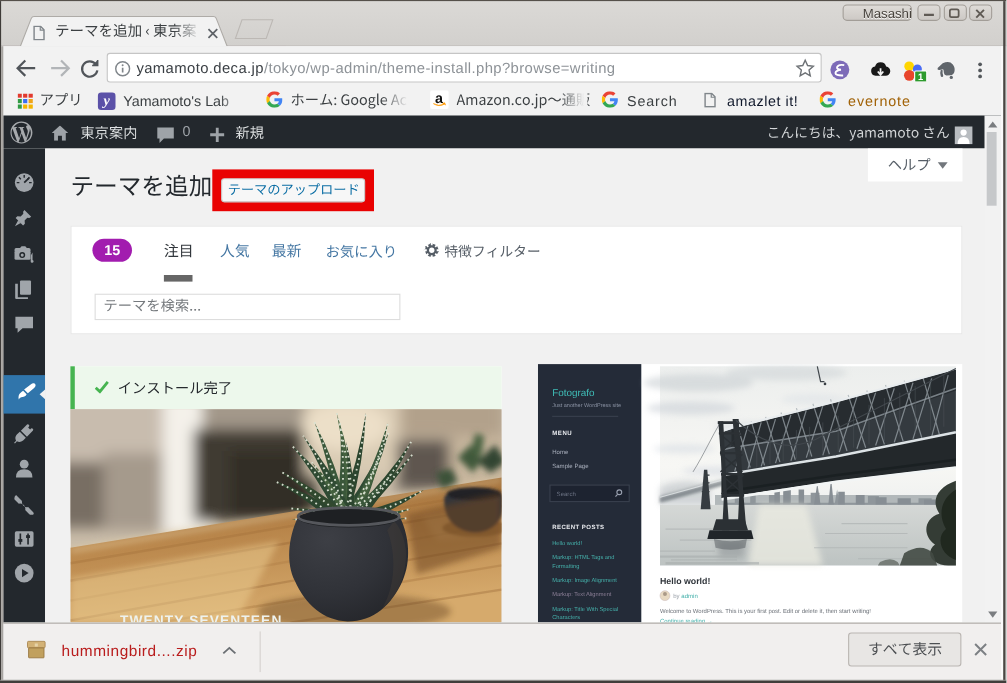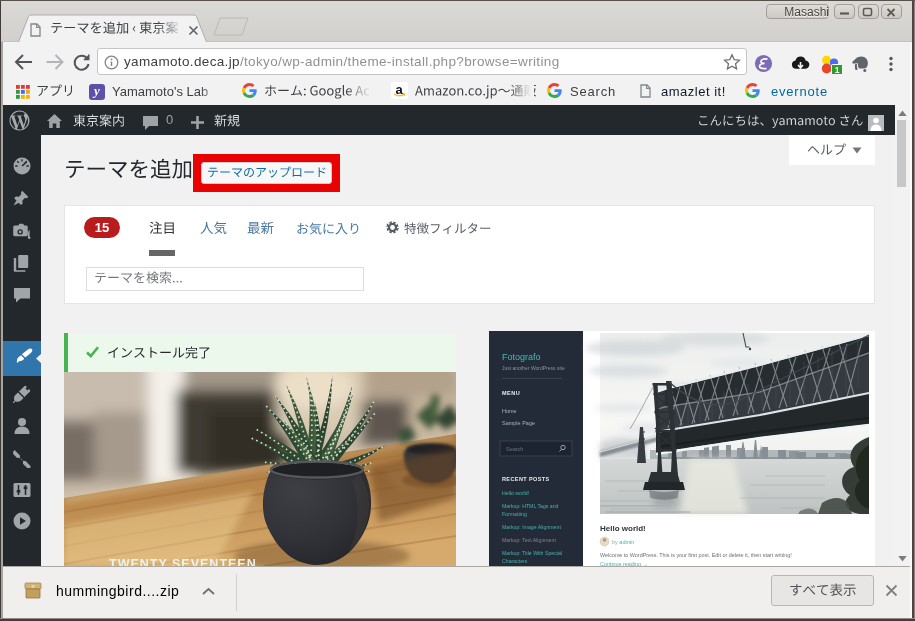--- a/index.html
+++ b/index.html
@@ -133,21 +133,21 @@
 <path d="M1 1 L7 1 L10 4 L10 13 L1 13 Z" fill="none" stroke="#80868b" stroke-width="1.3"></path>
 <path d="M6.6 1 L6.6 4.4 L10 4.4" fill="none" stroke="#80868b" stroke-width="1.1"></path>
 </svg>
 <div class="abs" style="left:661px;top:84px;font-size:13px;letter-spacing:.5px;color:#0f172a">amazlet it!</div>
 <svg class="abs" style="left:745px;top:83px" width="15" height="15" viewBox="0 0 48 48">
 <path fill="#EA4335" d="M24 9.5c3.54 0 6.71 1.22 9.21 3.6l6.85-6.85C35.9 2.38 30.47 0 24 0 14.62 0 6.51 5.38 2.56 13.22l7.98 6.19C12.43 13.72 17.74 9.5 24 9.5z"></path>
 <path fill="#4285F4" d="M46.98 24.55c0-1.57-.15-3.09-.38-4.55H24v9.02h12.94c-.58 2.96-2.26 5.48-4.78 7.18l7.73 6c4.51-4.18 7.09-10.36 7.09-17.65z"></path>
 <path fill="#FBBC05" d="M10.53 28.59c-.48-1.45-.76-2.99-.76-4.59s.27-3.14.76-4.59l-7.98-6.19C.92 16.46 0 20.12 0 24c0 3.88.92 7.54 2.56 10.78l7.97-6.19z"></path>
 <path fill="#34A853" d="M24 48c6.48 0 11.93-2.13 15.89-5.81l-7.73-6c-2.15 1.45-4.92 2.3-8.16 2.3-6.26 0-11.57-4.22-13.47-9.91l-7.98 6.19C6.51 42.62 14.62 48 24 48z"></path>
 </svg>
-<div class="abs" style="left:771px;top:84px;font-size:13px;letter-spacing:.8px;color:#0369a1">evernote</div>
+<div class="abs" style="left:771px;top:84px;font-size:13px;letter-spacing:.8px;color:#a16207">evernote</div>
 <div class="abs" style="left:3px;top:105px;width:907px;height:30px;background:#23282d"></div>
 <svg class="abs" style="left:9px;top:110px" width="21" height="21" viewBox="0 0 20 20">
 <path fill="#a7aaad" d="M10 0.5C4.75 0.5 0.5 4.75 0.5 10s4.25 9.5 9.5 9.5 9.5-4.25 9.5-9.5S15.25 0.5 10 0.5zM1.46 10c0-1.24.26-2.41.74-3.47l4.08 11.18C3.41 16.32 1.46 13.39 1.46 10zm8.54 8.54c-.84 0-1.65-.12-2.42-.35l2.57-7.47 2.63 7.21c.02.04.04.08.06.12-.89.32-1.84.49-2.84.49zm1.18-12.54c.49-.03.94-.08.94-.08.44-.05.39-.7-.05-.68 0 0-1.33.1-2.19.1-.81 0-2.16-.1-2.16-.1-.44-.03-.49.65-.05.68 0 0 .42.05.86.08l1.28 3.5-1.8 5.38L5.02 6c.5-.03.94-.08.94-.08.44-.05.39-.7-.05-.68 0 0-1.33.1-2.19.1-.15 0-.33 0-.52-.01C4.67 3.09 7.16 1.46 10 1.46c2.12 0 4.05.81 5.5 2.14-.04 0-.07-.01-.11-.01-.8 0-1.37.7-1.37 1.45 0 .67.39 1.24.8 1.91.31.54.67 1.24.67 2.24 0 .7-.27 1.51-.62 2.64l-.81 2.71-2.94-8.54zm2.97 11.39l2.46-7.11c.46-1.15.61-2.07.61-2.89 0-.3-.02-.57-.05-.83.63 1.15.99 2.46.99 3.86 0 2.97-1.61 5.56-4.01 6.97z"></path>
 </svg>
 <svg class="abs" style="left:47px;top:114px" width="15" height="14" viewBox="0 0 15 14">
 <path d="M7.5 0 L15 7 L12.8 7 L12.8 14 L9.3 14 L9.3 9.5 L5.7 9.5 L5.7 14 L2.2 14 L2.2 7 L0 7 Z" fill="#9ea3a8"></path>
 </svg>
 <svg style="position:absolute;left:73px;top:114px" width="54" height="16" viewBox="0 0 54 16">
     <path transform="translate(0,11.4)" d="M0.9 -9.7H12.2V-8.8H0.9ZM6 -10.9H7V1H6ZM5.7 -3.5 6.5 -3.1Q6 -2.5 5.4 -1.9Q4.8 -1.3 4.1 -0.8Q3.4 -0.3 2.7 0.1Q1.9 0.5 1.2 0.8Q1.1 0.7 1 0.6Q0.9 0.4 0.8 0.3Q0.6 0.1 0.5 0Q1.2 -0.2 2 -0.6Q2.7 -1 3.4 -1.4Q4.1 -1.9 4.7 -2.4Q5.2 -2.9 5.7 -3.5ZM7.3 -3.5Q7.7 -2.9 8.3 -2.4Q8.9 -1.9 9.6 -1.4Q10.3 -1 11 -0.6Q11.8 -0.2 12.5 0Q12.4 0.1 12.3 0.3Q12.1 0.4 12 0.6Q11.9 0.7 11.8 0.9Q11.1 0.6 10.4 0.1Q9.6 -0.3 8.9 -0.8Q8.2 -1.3 7.6 -1.9Q7 -2.5 6.5 -3.1ZM2.9 -4.9V-3.7H10.2V-4.9ZM2.9 -6.9V-5.7H10.2V-6.9ZM2 -7.7H11.2V-2.9H2Z M13.8 -9.4H25.2V-8.5H13.8ZM19 -10.9H20V-8.9H19ZM16.4 -6.4V-4.3H22.7V-6.4ZM15.4 -7.3H23.7V-3.4H15.4ZM21.9 -2.2 22.8 -2.7Q23.2 -2.2 23.7 -1.7Q24.2 -1.2 24.6 -0.7Q25 -0.2 25.3 0.1L24.3 0.6Q24.1 0.3 23.7 -0.2Q23.3 -0.7 22.8 -1.3Q22.4 -1.8 21.9 -2.2ZM19 -3.8H20V-0.1Q20 0.3 19.9 0.6Q19.7 0.8 19.4 0.9Q19.1 1 18.5 1Q17.9 1 17.1 1Q17 0.8 16.9 0.6Q16.8 0.3 16.7 0.1Q17.2 0.1 17.6 0.1Q18 0.1 18.3 0.1Q18.6 0.1 18.7 0.1Q18.9 0.1 18.9 0.1Q19 0 19 -0.1ZM16 -2.7 17 -2.4Q16.7 -1.8 16.2 -1.3Q15.8 -0.8 15.3 -0.3Q14.9 0.2 14.4 0.6Q14.2 0.4 14 0.2Q13.8 0.1 13.6 -0Q14.1 -0.4 14.5 -0.8Q15 -1.3 15.4 -1.7Q15.7 -2.2 16 -2.7Z M32 -10.9H33V-9.4H32ZM32 -4.1H33V1H32ZM27 -9.9H38V-8.1H37.1V-9.1H28V-8.1H27ZM26.9 -7.8H38.2V-7H26.9ZM26.7 -3H38.3V-2.2H26.7ZM31.3 -9 32.2 -8.7Q31.8 -8.1 31.3 -7.5Q30.9 -6.8 30.4 -6.3Q29.9 -5.7 29.5 -5.2L28.6 -5.5Q29 -5.9 29.5 -6.5Q30 -7.1 30.5 -7.8Q30.9 -8.4 31.3 -9ZM29.3 -5.6 29.9 -6.2Q30.8 -6 31.9 -5.8Q32.9 -5.6 34 -5.3Q35 -5 35.9 -4.7Q36.8 -4.5 37.5 -4.2L36.9 -3.5Q36.3 -3.7 35.4 -4Q34.5 -4.3 33.5 -4.6Q32.4 -4.9 31.4 -5.1Q30.3 -5.4 29.3 -5.6ZM31.6 -2.6 32.3 -2.2Q31.8 -1.5 30.9 -0.9Q30 -0.3 29 0.1Q28 0.6 27.1 0.9Q27 0.7 26.9 0.6Q26.8 0.4 26.7 0.3Q26.5 0.2 26.4 0.1Q27.4 -0.1 28.4 -0.5Q29.4 -0.9 30.3 -1.5Q31.1 -2 31.6 -2.6ZM33.4 -2.6Q33.9 -2 34.8 -1.5Q35.6 -0.9 36.6 -0.5Q37.6 -0.2 38.6 0.1Q38.5 0.2 38.4 0.3Q38.3 0.5 38.2 0.6Q38.1 0.8 38 0.9Q37 0.6 36 0.1Q35 -0.3 34.1 -0.9Q33.2 -1.5 32.6 -2.2ZM34.8 -7.3H35.8Q35.5 -6.6 35.1 -6.1Q34.7 -5.5 34 -5.1Q33.4 -4.7 32.5 -4.4Q31.6 -4.1 30.4 -3.9Q29.2 -3.7 27.6 -3.6Q27.5 -3.7 27.4 -4Q27.3 -4.2 27.2 -4.4Q28.8 -4.4 29.9 -4.6Q31.1 -4.8 31.9 -5Q32.7 -5.3 33.3 -5.6Q33.8 -5.9 34.2 -6.4Q34.5 -6.8 34.8 -7.3Z M44.9 -5.6 45.6 -6.2Q46.1 -5.7 46.6 -5.2Q47.2 -4.7 47.7 -4.2Q48.2 -3.7 48.7 -3.2Q49.1 -2.8 49.4 -2.4L48.6 -1.8Q48.4 -2.1 47.9 -2.6Q47.5 -3.1 47 -3.6Q46.4 -4.2 45.9 -4.7Q45.4 -5.2 44.9 -5.6ZM45 -10.9H46V-8.4Q46 -7.8 45.9 -7.1Q45.9 -6.4 45.7 -5.7Q45.5 -4.9 45 -4.2Q44.6 -3.5 44 -2.8Q43.3 -2.2 42.3 -1.6Q42.2 -1.7 42.1 -1.8Q42 -2 41.8 -2.1Q41.7 -2.2 41.6 -2.3Q42.6 -2.9 43.2 -3.5Q43.8 -4.1 44.2 -4.7Q44.6 -5.3 44.7 -6Q44.9 -6.6 45 -7.2Q45 -7.8 45 -8.4ZM40.3 -8.7H50.2V-7.7H41.3V1.1H40.3ZM49.8 -8.7H50.7V-0.2Q50.7 0.2 50.6 0.5Q50.5 0.7 50.1 0.9Q49.8 1 49.2 1Q48.6 1 47.7 1Q47.7 0.9 47.6 0.7Q47.6 0.5 47.5 0.4Q47.5 0.2 47.4 0Q47.9 0 48.3 0.1Q48.7 0.1 49 0.1Q49.3 0.1 49.5 0.1Q49.6 0 49.7 -0Q49.8 -0.1 49.8 -0.3Z" fill="#dde0e1"></path>
   </svg>
@@ -247,21 +247,21 @@
   </svg>
 <svg style="position:absolute;left:64px;top:158px" width="131" height="27" viewBox="0 0 131 27">
     <path transform="translate(0,18.9)" d="M4.6 -15.9Q5.1 -15.9 5.6 -15.8Q6 -15.8 6.6 -15.8Q6.9 -15.8 7.8 -15.8Q8.7 -15.8 9.8 -15.8Q10.9 -15.8 12 -15.8Q13.2 -15.8 14 -15.8Q14.9 -15.8 15.3 -15.8Q15.7 -15.8 16.3 -15.8Q16.8 -15.8 17.3 -15.9V-14.1Q16.8 -14.2 16.3 -14.2Q15.7 -14.2 15.3 -14.2Q14.9 -14.2 14 -14.2Q13.2 -14.2 12.1 -14.2Q10.9 -14.2 9.8 -14.2Q8.7 -14.2 7.8 -14.2Q7 -14.2 6.6 -14.2Q6.1 -14.2 5.5 -14.2Q5 -14.2 4.6 -14.1ZM2.1 -10.5Q2.5 -10.5 3 -10.4Q3.4 -10.4 3.9 -10.4Q4.2 -10.4 5 -10.4Q5.8 -10.4 7 -10.4Q8.2 -10.4 9.6 -10.4Q11 -10.4 12.4 -10.4Q13.7 -10.4 14.9 -10.4Q16.1 -10.4 16.9 -10.4Q17.8 -10.4 18 -10.4Q18.3 -10.4 18.8 -10.4Q19.3 -10.5 19.7 -10.5V-8.7Q19.3 -8.8 18.9 -8.8Q18.4 -8.8 18 -8.8Q17.8 -8.8 16.9 -8.8Q16.1 -8.8 14.9 -8.8Q13.7 -8.8 12.4 -8.8Q11 -8.8 9.6 -8.8Q8.2 -8.8 7 -8.8Q5.8 -8.8 5 -8.8Q4.2 -8.8 3.9 -8.8Q3.4 -8.8 3 -8.8Q2.5 -8.8 2.1 -8.7ZM12.2 -9.6Q12.2 -7.6 11.9 -5.9Q11.6 -4.2 10.9 -2.9Q10.5 -2.2 9.8 -1.5Q9.2 -0.7 8.4 -0.1Q7.6 0.6 6.6 1L5.1 -0.1Q6.3 -0.7 7.4 -1.5Q8.5 -2.4 9.1 -3.4Q9.9 -4.7 10.1 -6.3Q10.4 -7.9 10.4 -9.6Z M23.7 -9.3Q24 -9.3 24.5 -9.3Q25 -9.2 25.5 -9.2Q26.1 -9.2 26.7 -9.2Q27 -9.2 27.7 -9.2Q28.5 -9.2 29.4 -9.2Q30.4 -9.2 31.5 -9.2Q32.6 -9.2 33.7 -9.2Q34.8 -9.2 35.7 -9.2Q36.7 -9.2 37.4 -9.2Q38.1 -9.2 38.5 -9.2Q39.3 -9.2 39.9 -9.2Q40.4 -9.3 40.8 -9.3V-7.2Q40.5 -7.2 39.8 -7.3Q39.2 -7.3 38.5 -7.3Q38.1 -7.3 37.4 -7.3Q36.7 -7.3 35.7 -7.3Q34.8 -7.3 33.7 -7.3Q32.6 -7.3 31.5 -7.3Q30.4 -7.3 29.4 -7.3Q28.5 -7.3 27.8 -7.3Q27 -7.3 26.7 -7.3Q25.8 -7.3 25 -7.3Q24.2 -7.3 23.7 -7.2Z M63 -13.6Q62.8 -13.5 62.7 -13.3Q62.5 -13.1 62.4 -13Q61.8 -12 61 -10.8Q60.1 -9.6 59.1 -8.4Q58 -7.2 56.7 -6Q55.5 -4.8 54 -3.8L52.7 -5Q54 -5.9 55.1 -6.9Q56.3 -8 57.2 -9.1Q58.2 -10.2 58.9 -11.2Q59.6 -12.1 60.1 -12.9Q59.6 -12.9 58.8 -12.9Q58 -12.9 56.9 -12.9Q55.9 -12.9 54.7 -12.9Q53.5 -12.9 52.3 -12.9Q51.1 -12.9 50.1 -12.9Q49.1 -12.9 48.4 -12.9Q47.7 -12.9 47.4 -12.9Q47 -12.9 46.6 -12.9Q46.1 -12.9 45.8 -12.9Q45.4 -12.8 45.2 -12.8V-14.7Q45.5 -14.7 45.9 -14.6Q46.2 -14.6 46.6 -14.6Q47 -14.6 47.4 -14.6Q47.6 -14.6 48.3 -14.6Q49 -14.6 50 -14.6Q51.1 -14.6 52.2 -14.6Q53.4 -14.6 54.6 -14.6Q55.8 -14.6 56.9 -14.6Q58 -14.6 58.9 -14.6Q59.8 -14.6 60.2 -14.6Q61.1 -14.6 61.6 -14.7ZM52.8 -3.4Q52.4 -3.9 51.7 -4.5Q51 -5.1 50.3 -5.7Q49.6 -6.3 49 -6.8Q48.4 -7.4 47.9 -7.7L49.3 -8.8Q49.7 -8.5 50.3 -8Q50.9 -7.5 51.6 -6.9Q52.3 -6.4 53 -5.7Q53.8 -5.1 54.3 -4.5Q55 -3.9 55.8 -3.1Q56.5 -2.3 57.2 -1.6Q57.8 -0.9 58.3 -0.3L56.7 1Q56.3 0.4 55.7 -0.4Q55 -1.1 54.3 -1.9Q53.5 -2.7 52.8 -3.4Z M74.4 -17Q74.3 -16.4 74.1 -15.5Q73.8 -14.6 73.4 -13.5Q73 -12.6 72.4 -11.5Q71.9 -10.5 71.2 -9.7Q71.6 -9.9 72.2 -10.1Q72.7 -10.3 73.2 -10.4Q73.8 -10.5 74.2 -10.5Q75.5 -10.5 76.3 -9.8Q77.2 -9 77.2 -7.7Q77.2 -7.3 77.2 -6.7Q77.2 -6 77.2 -5.3Q77.2 -4.6 77.2 -4Q77.2 -3.3 77.2 -2.8H75.6Q75.6 -3.2 75.6 -3.8Q75.7 -4.4 75.7 -5.1Q75.7 -5.7 75.7 -6.3Q75.7 -6.9 75.7 -7.3Q75.7 -8.2 75.1 -8.7Q74.5 -9.1 73.7 -9.1Q72.6 -9.1 71.7 -8.6Q70.7 -8.2 70 -7.5Q69.5 -7.1 69 -6.5Q68.6 -5.9 68 -5.3L66.5 -6.4Q68.1 -7.9 69.1 -9.2Q70.2 -10.5 70.8 -11.6Q71.4 -12.7 71.8 -13.7Q72.2 -14.5 72.4 -15.5Q72.6 -16.4 72.6 -17.1ZM67 -14.7Q67.9 -14.6 68.9 -14.5Q69.9 -14.5 70.7 -14.5Q72.1 -14.5 73.8 -14.5Q75.4 -14.6 77.1 -14.7Q78.8 -14.9 80.3 -15.2L80.3 -13.6Q79.2 -13.4 77.9 -13.3Q76.6 -13.2 75.3 -13.1Q74 -13 72.8 -13Q71.6 -12.9 70.6 -12.9Q70.1 -12.9 69.5 -12.9Q68.9 -13 68.3 -13Q67.6 -13 67 -13.1ZM83.5 -9.5Q83.2 -9.4 82.9 -9.3Q82.5 -9.2 82.2 -9Q81.9 -8.9 81.6 -8.8Q80.4 -8.4 78.9 -7.7Q77.5 -7.1 75.9 -6.3Q74.8 -5.8 74 -5.2Q73.2 -4.6 72.7 -3.9Q72.3 -3.3 72.3 -2.6Q72.3 -1.9 72.6 -1.5Q72.9 -1.2 73.4 -1Q73.9 -0.8 74.6 -0.7Q75.3 -0.6 76.2 -0.6Q77.4 -0.6 79 -0.8Q80.6 -0.9 82 -1.1L82 0.6Q81.2 0.7 80.1 0.8Q79.1 0.9 78.1 0.9Q77 1 76.1 1Q74.6 1 73.3 0.7Q72 0.4 71.3 -0.3Q70.5 -1 70.5 -2.3Q70.5 -3.3 71 -4.1Q71.4 -4.9 72.2 -5.6Q73 -6.2 73.9 -6.8Q74.8 -7.4 75.8 -7.9Q76.8 -8.4 77.7 -8.8Q78.6 -9.2 79.5 -9.6Q80.3 -9.9 81 -10.2Q81.5 -10.5 81.9 -10.7Q82.3 -10.9 82.8 -11.1Z M91.6 -9.6V-2H90.1V-8.1H87.1V-9.6ZM91.6 -2.7Q92.4 -1.5 93.8 -0.9Q95.2 -0.3 97 -0.3Q97.9 -0.2 99.2 -0.2Q100.4 -0.2 101.8 -0.2Q103.2 -0.2 104.5 -0.3Q105.8 -0.3 106.7 -0.4Q106.6 -0.2 106.5 0.1Q106.4 0.4 106.3 0.7Q106.3 1 106.2 1.3Q105.3 1.3 104.1 1.3Q102.9 1.3 101.6 1.4Q100.3 1.4 99.1 1.3Q97.9 1.3 97 1.3Q94.9 1.2 93.4 0.6Q91.9 0 90.9 -1.3Q90.1 -0.6 89.3 0.1Q88.5 0.8 87.6 1.5L86.8 -0.1Q87.5 -0.6 88.4 -1.3Q89.3 -2 90.2 -2.7ZM87.3 -16.6 88.5 -17.5Q89.2 -17.1 89.9 -16.5Q90.6 -15.9 91.3 -15.3Q91.9 -14.7 92.3 -14.2L91 -13.1Q90.6 -13.6 90 -14.3Q89.4 -14.9 88.7 -15.5Q88 -16.1 87.3 -16.6ZM94.8 -15.8H104.3V-10.2H94.8V-11.6H102.8V-14.5H94.8ZM98.3 -18.1 100.2 -17.8Q99.9 -17 99.5 -16.3Q99.2 -15.5 98.9 -15L97.4 -15.3Q97.7 -15.9 97.9 -16.7Q98.2 -17.5 98.3 -18.1ZM94 -15.8H95.6V-2H94ZM94.9 -8.1H105.2V-2H94.9V-3.4H103.6V-6.8H94.9Z M120.5 -1.7H126.4V-0.2H120.5ZM108.7 -14H116.9V-12.4H108.7ZM119.8 -15.4H127.1V1.2H125.5V-13.8H121.3V1.4H119.8ZM116.5 -14H118Q118 -14 118 -13.8Q118 -13.7 118 -13.5Q118 -13.3 118 -13.2Q118 -9.6 117.9 -7.1Q117.8 -4.7 117.7 -3.1Q117.6 -1.6 117.5 -0.7Q117.3 0.1 117 0.5Q116.8 0.9 116.4 1.1Q116.1 1.2 115.6 1.3Q115.2 1.4 114.5 1.4Q113.8 1.4 113.1 1.3Q113 1 112.9 0.5Q112.8 0 112.6 -0.3Q113.4 -0.2 114 -0.2Q114.6 -0.2 114.9 -0.2Q115.2 -0.2 115.3 -0.3Q115.5 -0.3 115.6 -0.6Q115.8 -0.8 116 -1.6Q116.1 -2.4 116.2 -3.9Q116.3 -5.4 116.4 -7.8Q116.4 -10.2 116.5 -13.6ZM111.7 -17.8H113.3Q113.3 -14.8 113.2 -12Q113.1 -9.1 112.7 -6.6Q112.4 -4 111.6 -1.9Q110.8 0.2 109.4 1.7Q109.2 1.6 109 1.3Q108.8 1.1 108.6 0.9Q108.3 0.7 108.1 0.6Q109.2 -0.5 109.9 -2Q110.5 -3.5 110.9 -5.3Q111.3 -7.1 111.5 -9.1Q111.6 -11.2 111.7 -13.3Q111.7 -15.5 111.7 -17.8Z" fill="#23282d"></path>
   </svg>
 <div class="abs" style="left:193px;top:154px;width:147px;height:38px;background:#e90202"></div>
 <div class="abs" style="left:201px;top:162px;width:131px;height:22px;background:#f7f7f7;border:1px solid #ccc;border-radius:3px"></div>
 <svg style="position:absolute;left:207px;top:166px" width="122" height="15" viewBox="0 0 122 15">
     <path transform="translate(0,10.6)" d="M2.6 -8.9Q2.8 -8.9 3.1 -8.8Q3.4 -8.8 3.7 -8.8Q3.9 -8.8 4.4 -8.8Q4.9 -8.8 5.5 -8.8Q6.1 -8.8 6.7 -8.8Q7.3 -8.8 7.8 -8.8Q8.3 -8.8 8.5 -8.8Q8.8 -8.8 9.1 -8.8Q9.4 -8.8 9.6 -8.9V-7.9Q9.4 -7.9 9.1 -7.9Q8.8 -7.9 8.5 -7.9Q8.3 -7.9 7.8 -7.9Q7.4 -7.9 6.7 -7.9Q6.1 -7.9 5.5 -7.9Q4.9 -7.9 4.4 -7.9Q3.9 -7.9 3.7 -7.9Q3.4 -7.9 3.1 -7.9Q2.8 -7.9 2.6 -7.9ZM1.1 -5.9Q1.4 -5.8 1.7 -5.8Q1.9 -5.8 2.2 -5.8Q2.3 -5.8 2.8 -5.8Q3.3 -5.8 3.9 -5.8Q4.6 -5.8 5.4 -5.8Q6.1 -5.8 6.9 -5.8Q7.7 -5.8 8.3 -5.8Q9 -5.8 9.5 -5.8Q9.9 -5.8 10 -5.8Q10.2 -5.8 10.5 -5.8Q10.8 -5.8 11 -5.9V-4.9Q10.8 -4.9 10.5 -4.9Q10.3 -4.9 10 -4.9Q9.9 -4.9 9.5 -4.9Q9 -4.9 8.3 -4.9Q7.7 -4.9 6.9 -4.9Q6.1 -4.9 5.4 -4.9Q4.6 -4.9 3.9 -4.9Q3.3 -4.9 2.8 -4.9Q2.3 -4.9 2.2 -4.9Q1.9 -4.9 1.7 -4.9Q1.4 -4.9 1.1 -4.9ZM6.8 -5.4Q6.8 -4.3 6.6 -3.3Q6.5 -2.4 6.1 -1.6Q5.9 -1.2 5.5 -0.8Q5.1 -0.4 4.7 -0.1Q4.2 0.3 3.7 0.6L2.8 -0.1Q3.5 -0.4 4.1 -0.9Q4.7 -1.4 5.1 -1.9Q5.5 -2.6 5.7 -3.5Q5.8 -4.4 5.8 -5.4Z M13.2 -5.2Q13.4 -5.2 13.7 -5.2Q13.9 -5.2 14.2 -5.1Q14.6 -5.1 14.9 -5.1Q15.1 -5.1 15.5 -5.1Q15.9 -5.1 16.4 -5.1Q17 -5.1 17.6 -5.1Q18.2 -5.1 18.8 -5.1Q19.4 -5.1 19.9 -5.1Q20.5 -5.1 20.9 -5.1Q21.3 -5.1 21.5 -5.1Q21.9 -5.1 22.2 -5.2Q22.6 -5.2 22.8 -5.2V-4Q22.6 -4 22.2 -4.1Q21.9 -4.1 21.5 -4.1Q21.3 -4.1 20.9 -4.1Q20.5 -4.1 19.9 -4.1Q19.4 -4.1 18.8 -4.1Q18.2 -4.1 17.6 -4.1Q17 -4.1 16.4 -4.1Q15.9 -4.1 15.5 -4.1Q15.1 -4.1 14.9 -4.1Q14.4 -4.1 14 -4.1Q13.5 -4 13.2 -4Z M35.1 -7.6Q35.1 -7.5 35 -7.4Q34.9 -7.3 34.8 -7.2Q34.5 -6.7 34 -6Q33.6 -5.4 33 -4.7Q32.4 -4 31.7 -3.4Q31 -2.7 30.2 -2.1L29.4 -2.8Q30.1 -3.3 30.8 -3.9Q31.4 -4.5 32 -5.1Q32.5 -5.7 32.9 -6.2Q33.3 -6.8 33.5 -7.2Q33.3 -7.2 32.8 -7.2Q32.4 -7.2 31.8 -7.2Q31.2 -7.2 30.5 -7.2Q29.8 -7.2 29.2 -7.2Q28.5 -7.2 28 -7.2Q27.4 -7.2 27 -7.2Q26.6 -7.2 26.5 -7.2Q26.2 -7.2 26 -7.2Q25.8 -7.2 25.6 -7.2Q25.4 -7.2 25.2 -7.1V-8.2Q25.4 -8.2 25.6 -8.2Q25.8 -8.2 26 -8.1Q26.3 -8.1 26.5 -8.1Q26.6 -8.1 27 -8.1Q27.4 -8.1 27.9 -8.1Q28.5 -8.1 29.2 -8.1Q29.8 -8.1 30.5 -8.1Q31.2 -8.1 31.8 -8.1Q32.4 -8.1 32.9 -8.1Q33.4 -8.1 33.6 -8.1Q34.1 -8.1 34.4 -8.2ZM29.5 -1.9Q29.2 -2.2 28.9 -2.5Q28.5 -2.9 28.1 -3.2Q27.7 -3.5 27.3 -3.8Q27 -4.1 26.8 -4.3L27.5 -4.9Q27.7 -4.8 28.1 -4.5Q28.4 -4.2 28.8 -3.9Q29.2 -3.5 29.6 -3.2Q30 -2.8 30.3 -2.5Q30.7 -2.2 31.1 -1.7Q31.5 -1.3 31.9 -0.9Q32.3 -0.5 32.5 -0.2L31.7 0.5Q31.4 0.2 31.1 -0.2Q30.7 -0.6 30.3 -1.1Q29.9 -1.5 29.5 -1.9Z M42.8 -8.2Q42.6 -7.3 42.5 -6.2Q42.3 -5.2 42 -4.3Q41.6 -3 41.2 -2.2Q40.7 -1.4 40.2 -0.9Q39.7 -0.5 39.2 -0.5Q38.7 -0.5 38.2 -0.9Q37.7 -1.3 37.4 -2Q37.1 -2.7 37.1 -3.7Q37.1 -4.7 37.5 -5.6Q37.9 -6.5 38.6 -7.1Q39.3 -7.8 40.2 -8.2Q41.2 -8.6 42.3 -8.6Q43.4 -8.6 44.2 -8.3Q45 -7.9 45.6 -7.3Q46.3 -6.7 46.6 -5.9Q46.9 -5.1 46.9 -4.2Q46.9 -2.9 46.4 -2Q45.8 -1 44.8 -0.4Q43.8 0.2 42.4 0.4L41.8 -0.5Q42.1 -0.5 42.4 -0.6Q42.7 -0.6 42.9 -0.7Q43.4 -0.8 44 -1.1Q44.5 -1.4 45 -1.8Q45.4 -2.2 45.7 -2.9Q45.9 -3.5 45.9 -4.2Q45.9 -5 45.7 -5.6Q45.4 -6.2 45 -6.7Q44.5 -7.2 43.8 -7.5Q43.2 -7.7 42.3 -7.7Q41.3 -7.7 40.5 -7.4Q39.7 -7 39.1 -6.4Q38.6 -5.9 38.3 -5.2Q38 -4.5 38 -3.8Q38 -3.1 38.2 -2.6Q38.4 -2.1 38.7 -1.9Q39 -1.6 39.2 -1.6Q39.5 -1.6 39.8 -1.9Q40.1 -2.2 40.4 -2.8Q40.7 -3.5 41 -4.5Q41.3 -5.3 41.5 -6.3Q41.7 -7.3 41.8 -8.2Z M59.2 -8.1Q59.1 -8 59 -7.9Q58.9 -7.8 58.8 -7.7Q58.6 -7.3 58.2 -6.7Q57.7 -6.1 57.1 -5.5Q56.5 -4.8 55.9 -4.4L55.1 -5Q55.5 -5.2 55.9 -5.6Q56.3 -5.9 56.6 -6.3Q57 -6.7 57.3 -7Q57.5 -7.4 57.7 -7.7Q57.5 -7.7 57.1 -7.7Q56.7 -7.7 56.1 -7.7Q55.5 -7.7 54.8 -7.7Q54.2 -7.7 53.5 -7.7Q52.9 -7.7 52.3 -7.7Q51.7 -7.7 51.4 -7.7Q51 -7.7 50.9 -7.7Q50.5 -7.7 50.2 -7.7Q49.8 -7.7 49.5 -7.6V-8.7Q49.8 -8.7 50.2 -8.6Q50.5 -8.6 50.9 -8.6Q51 -8.6 51.4 -8.6Q51.8 -8.6 52.3 -8.6Q52.9 -8.6 53.6 -8.6Q54.2 -8.6 54.9 -8.6Q55.6 -8.6 56.2 -8.6Q56.8 -8.6 57.2 -8.6Q57.6 -8.6 57.7 -8.6Q57.9 -8.6 58 -8.6Q58.2 -8.6 58.3 -8.6Q58.5 -8.7 58.6 -8.7ZM54.4 -6.5Q54.4 -5.6 54.3 -4.7Q54.3 -3.9 54.1 -3.1Q53.9 -2.4 53.5 -1.7Q53.2 -1.1 52.6 -0.6Q52 -0 51 0.4L50.2 -0.3Q50.4 -0.4 50.7 -0.5Q51 -0.6 51.2 -0.8Q51.9 -1.2 52.4 -1.8Q52.8 -2.3 53 -2.9Q53.2 -3.5 53.3 -4.2Q53.4 -4.9 53.4 -5.7Q53.4 -5.9 53.3 -6.1Q53.3 -6.3 53.3 -6.5Z M65.8 -6.9Q65.9 -6.7 66 -6.4Q66.1 -6 66.3 -5.6Q66.4 -5.2 66.6 -4.9Q66.7 -4.5 66.7 -4.3L65.9 -4Q65.8 -4.2 65.7 -4.6Q65.6 -4.9 65.4 -5.3Q65.3 -5.7 65.1 -6.1Q65 -6.4 64.9 -6.6ZM70.1 -6.2Q70.1 -6.1 70 -5.9Q70 -5.8 70 -5.6Q69.7 -4.7 69.3 -3.7Q68.9 -2.8 68.3 -2Q67.4 -0.9 66.4 -0.2Q65.4 0.5 64.3 0.9L63.6 0.1Q64.2 -0.1 65 -0.5Q65.7 -0.8 66.3 -1.3Q67 -1.8 67.5 -2.5Q67.9 -3 68.2 -3.6Q68.6 -4.3 68.8 -5.1Q69 -5.8 69.1 -6.6ZM63 -6.3Q63.1 -6.1 63.3 -5.8Q63.4 -5.4 63.6 -5Q63.7 -4.6 63.9 -4.2Q64 -3.8 64.1 -3.6L63.2 -3.3Q63.1 -3.5 63 -3.9Q62.8 -4.3 62.7 -4.7Q62.5 -5.1 62.4 -5.5Q62.2 -5.8 62.1 -6Z M81.7 -8.6Q81.7 -8.3 81.9 -8.1Q82.1 -7.8 82.5 -7.8Q82.8 -7.8 83 -8.1Q83.3 -8.3 83.3 -8.6Q83.3 -8.9 83 -9.2Q82.8 -9.4 82.5 -9.4Q82.1 -9.4 81.9 -9.2Q81.7 -8.9 81.7 -8.6ZM81.1 -8.6Q81.1 -9 81.3 -9.3Q81.5 -9.6 81.8 -9.8Q82.1 -10 82.5 -10Q82.8 -10 83.1 -9.8Q83.4 -9.6 83.6 -9.3Q83.8 -9 83.8 -8.6Q83.8 -8.2 83.6 -7.9Q83.4 -7.6 83.1 -7.5Q82.8 -7.3 82.5 -7.3Q82.1 -7.3 81.8 -7.5Q81.5 -7.6 81.3 -7.9Q81.1 -8.2 81.1 -8.6ZM82.2 -7.8Q82.1 -7.7 82.1 -7.5Q82 -7.4 82 -7.2Q81.9 -6.7 81.7 -6.2Q81.6 -5.6 81.3 -5Q81.1 -4.4 80.8 -3.8Q80.5 -3.2 80.2 -2.8Q79.6 -2.1 79 -1.5Q78.3 -0.9 77.4 -0.4Q76.6 0.1 75.5 0.4L74.6 -0.5Q75.8 -0.8 76.7 -1.2Q77.5 -1.6 78.2 -2.2Q78.8 -2.7 79.3 -3.4Q79.8 -3.9 80.1 -4.6Q80.4 -5.3 80.6 -6Q80.8 -6.7 80.9 -7.3Q80.7 -7.3 80.3 -7.3Q79.8 -7.3 79.2 -7.3Q78.5 -7.3 77.8 -7.3Q77.1 -7.3 76.5 -7.3Q75.9 -7.3 75.4 -7.3Q74.9 -7.3 74.8 -7.3Q74.4 -7.3 74.1 -7.3Q73.8 -7.3 73.6 -7.2V-8.3Q73.7 -8.3 73.9 -8.3Q74.1 -8.2 74.4 -8.2Q74.6 -8.2 74.8 -8.2Q74.9 -8.2 75.3 -8.2Q75.6 -8.2 76.2 -8.2Q76.7 -8.2 77.2 -8.2Q77.8 -8.2 78.4 -8.2Q79 -8.2 79.5 -8.2Q80 -8.2 80.3 -8.2Q80.7 -8.2 80.8 -8.2Q80.9 -8.2 81.1 -8.2Q81.3 -8.2 81.4 -8.3Z M85.8 -8.2Q86.1 -8.2 86.4 -8.2Q86.6 -8.2 86.8 -8.2Q87 -8.2 87.3 -8.2Q87.7 -8.2 88.3 -8.2Q88.8 -8.2 89.4 -8.2Q90.1 -8.2 90.7 -8.2Q91.3 -8.2 91.8 -8.2Q92.4 -8.2 92.8 -8.2Q93.1 -8.2 93.3 -8.2Q93.5 -8.2 93.8 -8.2Q94 -8.2 94.3 -8.2Q94.3 -8 94.3 -7.8Q94.3 -7.5 94.3 -7.3Q94.3 -7.2 94.3 -6.8Q94.3 -6.5 94.3 -6Q94.3 -5.4 94.3 -4.9Q94.3 -4.3 94.3 -3.7Q94.3 -3.1 94.3 -2.6Q94.3 -2.1 94.3 -1.8Q94.3 -1.5 94.3 -1.4Q94.3 -1.2 94.3 -1Q94.3 -0.8 94.3 -0.6Q94.3 -0.3 94.3 -0.1Q94.3 0 94.3 0.1H93.3Q93.3 0 93.3 -0.2Q93.3 -0.4 93.3 -0.7Q93.3 -1 93.3 -1.2Q93.3 -1.3 93.3 -1.7Q93.3 -2.1 93.3 -2.6Q93.3 -3.2 93.3 -3.8Q93.3 -4.4 93.3 -5Q93.3 -5.6 93.3 -6.1Q93.3 -6.6 93.3 -7Q93.3 -7.3 93.3 -7.3H86.8Q86.8 -7.3 86.8 -7Q86.8 -6.7 86.8 -6.2Q86.8 -5.6 86.8 -5Q86.8 -4.4 86.8 -3.8Q86.8 -3.2 86.8 -2.6Q86.8 -2.1 86.8 -1.7Q86.8 -1.4 86.8 -1.2Q86.8 -1.1 86.8 -0.9Q86.8 -0.7 86.8 -0.5Q86.8 -0.3 86.8 -0.1Q86.8 0 86.8 0.1H85.7Q85.7 0 85.7 -0.2Q85.8 -0.3 85.8 -0.5Q85.8 -0.8 85.8 -1Q85.8 -1.2 85.8 -1.4Q85.8 -1.5 85.8 -1.8Q85.8 -2.2 85.8 -2.7Q85.8 -3.2 85.8 -3.8Q85.8 -4.3 85.8 -4.9Q85.8 -5.5 85.8 -6Q85.8 -6.5 85.8 -6.8Q85.8 -7.2 85.8 -7.3Q85.8 -7.5 85.8 -7.7Q85.8 -8 85.8 -8.2ZM93.7 -1.5V-0.6H86.3V-1.5Z M97.2 -5.2Q97.4 -5.2 97.7 -5.2Q97.9 -5.2 98.2 -5.1Q98.6 -5.1 98.9 -5.1Q99.1 -5.1 99.5 -5.1Q99.9 -5.1 100.4 -5.1Q101 -5.1 101.6 -5.1Q102.2 -5.1 102.8 -5.1Q103.4 -5.1 103.9 -5.1Q104.5 -5.1 104.9 -5.1Q105.3 -5.1 105.5 -5.1Q105.9 -5.1 106.2 -5.2Q106.6 -5.2 106.8 -5.2V-4Q106.6 -4 106.2 -4.1Q105.9 -4.1 105.5 -4.1Q105.3 -4.1 104.9 -4.1Q104.5 -4.1 103.9 -4.1Q103.4 -4.1 102.8 -4.1Q102.2 -4.1 101.6 -4.1Q101 -4.1 100.4 -4.1Q99.9 -4.1 99.5 -4.1Q99.1 -4.1 98.9 -4.1Q98.4 -4.1 98 -4.1Q97.5 -4 97.2 -4Z M115.9 -8.6Q116 -8.4 116.2 -8.1Q116.4 -7.8 116.6 -7.5Q116.8 -7.1 117 -6.8L116.3 -6.5Q116.1 -6.8 116 -7.1Q115.8 -7.5 115.6 -7.8Q115.4 -8.1 115.2 -8.3ZM117.3 -9.2Q117.5 -9 117.7 -8.7Q117.9 -8.4 118.1 -8.1Q118.3 -7.7 118.5 -7.5L117.8 -7.1Q117.6 -7.4 117.4 -7.8Q117.3 -8.1 117.1 -8.4Q116.9 -8.7 116.7 -8.9ZM111.7 -0.9Q111.7 -1.1 111.7 -1.6Q111.7 -2.1 111.7 -2.8Q111.7 -3.5 111.7 -4.3Q111.7 -5 111.7 -5.8Q111.7 -6.5 111.7 -7.1Q111.7 -7.6 111.7 -7.9Q111.7 -8.1 111.6 -8.5Q111.6 -8.9 111.6 -9.1H112.7Q112.7 -8.9 112.7 -8.5Q112.7 -8.2 112.7 -7.9Q112.7 -7.4 112.7 -6.8Q112.7 -6.1 112.7 -5.4Q112.7 -4.6 112.7 -3.9Q112.7 -3.2 112.7 -2.5Q112.7 -1.9 112.7 -1.5Q112.7 -1 112.7 -0.9Q112.7 -0.7 112.7 -0.5Q112.7 -0.2 112.7 0.1Q112.7 0.3 112.7 0.5H111.6Q111.6 0.2 111.6 -0.2Q111.7 -0.6 111.7 -0.9ZM112.5 -6Q113 -5.8 113.8 -5.6Q114.5 -5.3 115.2 -5Q116 -4.8 116.6 -4.5Q117.3 -4.2 117.8 -3.9L117.4 -2.9Q116.9 -3.2 116.2 -3.5Q115.6 -3.8 114.9 -4.1Q114.2 -4.3 113.6 -4.5Q112.9 -4.8 112.5 -4.9Z" fill="#0a6da4"></path>
   </svg>
 <div class="abs" style="left:64px;top:205px;width:811px;height:99px;background:#fff;border:1px solid #e5e5e5"></div>
-<div class="abs" style="left:84px;top:217px;width:36px;height:21px;background:#b91c1c;border-radius:11px;color:#fff;font-size:13px;font-weight:bold;text-align:center;line-height:21px">15</div>
+<div class="abs" style="left:84px;top:217px;width:36px;height:21px;background:#a21caf;border-radius:11px;color:#fff;font-size:13px;font-weight:bold;text-align:center;line-height:21px">15</div>
 <svg style="position:absolute;left:149px;top:221px" width="29" height="17" viewBox="0 0 29 17">
     <path transform="translate(0,11.9)" d="M6.3 -10.6 6.9 -11.4Q7.5 -11.1 8.1 -10.7Q8.7 -10.4 9.2 -10Q9.8 -9.6 10.1 -9.3L9.4 -8.4Q9.1 -8.7 8.6 -9.1Q8 -9.5 7.4 -9.9Q6.8 -10.3 6.3 -10.6ZM5.1 -4.6H12.2V-3.6H5.1ZM4.1 -0.3H13V0.7H4.1ZM4.6 -8.4H12.7V-7.5H4.6ZM8 -8.1H9.1V0.1H8ZM1.3 -10.5 1.9 -11.2Q2.3 -11.1 2.8 -10.8Q3.3 -10.6 3.7 -10.3Q4.2 -10.1 4.4 -9.8L3.8 -9Q3.6 -9.2 3.2 -9.5Q2.7 -9.8 2.2 -10Q1.8 -10.3 1.3 -10.5ZM0.5 -6.8 1 -7.6Q1.5 -7.4 2 -7.2Q2.5 -7 3 -6.8Q3.4 -6.5 3.7 -6.3L3.1 -5.5Q2.9 -5.7 2.4 -5.9Q2 -6.2 1.5 -6.4Q1 -6.6 0.5 -6.8ZM1 0.2Q1.4 -0.3 1.8 -1Q2.3 -1.7 2.7 -2.6Q3.2 -3.4 3.6 -4.1L4.3 -3.5Q4 -2.8 3.6 -2Q3.1 -1.2 2.7 -0.5Q2.3 0.3 1.9 0.9Z M16.3 -7.3H24.1V-6.3H16.3ZM16.3 -4.1H24.1V-3.1H16.3ZM16.3 -0.9H24.1V0.1H16.3ZM15.6 -10.5H24.8V1H23.7V-9.5H16.6V1H15.6Z" fill="#32373c"></path>
   </svg>
 <svg style="position:absolute;left:200px;top:221px" width="29" height="17" viewBox="0 0 29 17">
     <path transform="translate(0,11.9)" d="M6 -10.9H7.2Q7.2 -10.4 7.1 -9.5Q7 -8.7 6.8 -7.6Q6.7 -6.5 6.3 -5.3Q5.9 -4.2 5.3 -3Q4.6 -1.8 3.7 -0.8Q2.7 0.2 1.3 1Q1.1 0.8 0.9 0.6Q0.7 0.3 0.4 0.2Q1.8 -0.5 2.8 -1.5Q3.7 -2.5 4.3 -3.6Q4.9 -4.6 5.3 -5.8Q5.6 -6.9 5.8 -7.9Q5.9 -8.9 6 -9.7Q6 -10.5 6 -10.9ZM7.1 -10.7Q7.1 -10.4 7.2 -9.9Q7.2 -9.3 7.4 -8.5Q7.5 -7.7 7.8 -6.8Q8 -5.8 8.5 -4.9Q8.9 -3.9 9.5 -2.9Q10.2 -2 11 -1.2Q11.9 -0.4 13.1 0.1Q12.9 0.3 12.7 0.5Q12.5 0.8 12.4 1Q11.1 0.4 10.2 -0.5Q9.3 -1.3 8.6 -2.3Q8 -3.3 7.5 -4.3Q7.1 -5.4 6.8 -6.4Q6.6 -7.4 6.4 -8.2Q6.3 -9.1 6.2 -9.7Q6.2 -10.3 6.2 -10.6Z M16.8 -9.9H26V-9H16.8ZM16.9 -8H24.7V-7.1H16.9ZM15.3 -6H23.5V-5.2H15.3ZM16.9 -11.4 18 -11.1Q17.5 -9.6 16.7 -8.2Q15.9 -6.9 14.9 -6Q14.8 -6.1 14.7 -6.2Q14.5 -6.3 14.3 -6.4Q14.1 -6.6 14 -6.6Q15 -7.5 15.7 -8.7Q16.5 -9.9 16.9 -11.4ZM20.5 -4.9 21.5 -4.6Q20.8 -3.3 19.8 -2.2Q18.8 -1.2 17.6 -0.3Q16.4 0.6 15.1 1.2Q15 1.1 14.9 0.9Q14.8 0.8 14.6 0.6Q14.5 0.5 14.4 0.4Q15.7 -0.2 16.8 -0.9Q18 -1.7 19 -2.8Q19.9 -3.8 20.5 -4.9ZM23.1 -6H24.1Q24.1 -4.7 24.2 -3.6Q24.2 -2.5 24.4 -1.7Q24.5 -0.8 24.7 -0.4Q25 0.1 25.4 0.1Q25.6 0.1 25.6 -0.4Q25.7 -1 25.7 -1.8Q25.9 -1.7 26.1 -1.5Q26.3 -1.3 26.4 -1.2Q26.4 -0.4 26.3 0.1Q26.2 0.6 25.9 0.9Q25.7 1.1 25.3 1.1Q24.6 1.1 24.1 0.6Q23.7 0 23.5 -0.9Q23.3 -1.9 23.2 -3.2Q23.1 -4.5 23.1 -6ZM15.7 -3.7 16.4 -4.4Q17.2 -4 18 -3.4Q18.8 -2.9 19.6 -2.3Q20.4 -1.8 21.1 -1.2Q21.8 -0.7 22.2 -0.2L21.4 0.6Q21 0.1 20.3 -0.5Q19.7 -1 18.9 -1.6Q18.1 -2.2 17.3 -2.7Q16.5 -3.3 15.7 -3.7Z" fill="#4577a3"></path>
   </svg>
 <svg style="position:absolute;left:247px;top:221px" width="29" height="17" viewBox="0 0 29 17">
     <path transform="translate(0,11.9)" d="M3.4 -8.6V-7.6H10.2V-8.6ZM3.4 -10.2V-9.3H10.2V-10.2ZM2.4 -10.9H11.2V-6.9H2.4ZM0.8 -6.1H12.7V-5.3H0.8ZM6.8 -4.5H11.6V-3.6H6.8ZM2.5 -4.4H5.9V-3.6H2.5ZM2.5 -2.7H5.9V-1.9H2.5ZM8.2 -3.7Q8.8 -2.2 10 -1.2Q11.3 -0.1 13 0.3Q12.9 0.4 12.8 0.5Q12.7 0.7 12.6 0.8Q12.5 0.9 12.4 1.1Q10.6 0.5 9.3 -0.6Q8.1 -1.8 7.4 -3.5ZM11.3 -4.5H11.5L11.6 -4.5L12.3 -4.2Q11.8 -2.9 11 -1.8Q10.2 -0.8 9.1 -0.1Q8 0.6 6.9 1Q6.8 0.8 6.6 0.6Q6.4 0.3 6.3 0.2Q7.1 -0 7.9 -0.4Q8.7 -0.9 9.3 -1.4Q10 -2 10.5 -2.7Q11 -3.4 11.3 -4.3ZM0.7 -0.6Q1.3 -0.7 2.2 -0.7Q3 -0.8 4 -0.9Q4.9 -1 5.8 -1.1L5.9 -0.3Q4.5 -0.1 3.1 0Q1.8 0.2 0.8 0.3ZM5.3 -5.9H6.3V1.1H5.3ZM2 -5.9H2.9V-0.4H2Z M21.4 -6.8H26.5V-5.8H21.4ZM14.3 -9.9H20.3V-9.1H14.3ZM14.2 -4.6H20.3V-3.7H14.2ZM14.1 -6.8H20.5V-6H14.1ZM23.9 -6.4H24.9V1H23.9ZM16.8 -11.3H17.8V-9.5H16.8ZM16.8 -6.1H17.8V1.1H16.8ZM20.9 -10.2 22.2 -9.9Q22.2 -9.7 21.9 -9.7V-5.5Q21.9 -4.7 21.8 -3.9Q21.8 -3 21.5 -2.1Q21.3 -1.2 20.9 -0.4Q20.5 0.4 19.8 1.1Q19.7 1 19.6 0.9Q19.4 0.8 19.3 0.6Q19.2 0.5 19 0.4Q19.7 -0.2 20.1 -0.9Q20.4 -1.7 20.6 -2.5Q20.8 -3.2 20.9 -4Q20.9 -4.8 20.9 -5.5ZM25.5 -11.2 26.3 -10.4Q25.6 -10.2 24.8 -9.9Q24 -9.7 23.2 -9.5Q22.3 -9.3 21.5 -9.1Q21.5 -9.3 21.4 -9.5Q21.3 -9.8 21.2 -9.9Q21.9 -10.1 22.7 -10.3Q23.5 -10.5 24.3 -10.7Q25 -10.9 25.5 -11.2ZM17.7 -3.4Q17.9 -3.3 18.2 -3.1Q18.5 -2.8 18.9 -2.5Q19.2 -2.2 19.5 -2Q19.8 -1.7 20 -1.6L19.4 -0.9Q19.2 -1.1 18.9 -1.3Q18.6 -1.6 18.3 -2Q18 -2.3 17.7 -2.5Q17.4 -2.8 17.2 -3ZM15.1 -8.8 15.9 -9Q16.2 -8.6 16.3 -8Q16.5 -7.5 16.5 -7.1L15.7 -6.9Q15.6 -7.3 15.5 -7.8Q15.3 -8.4 15.1 -8.8ZM18.6 -9 19.5 -8.8Q19.3 -8.3 19.1 -7.8Q18.9 -7.3 18.7 -6.9L17.9 -7.1Q18 -7.4 18.2 -7.7Q18.3 -8 18.4 -8.4Q18.5 -8.7 18.6 -9ZM16.8 -4.1 17.6 -3.8Q17.2 -3.1 16.7 -2.4Q16.2 -1.6 15.7 -1Q15.1 -0.3 14.6 0.1Q14.4 -0.1 14.2 -0.3Q14 -0.5 13.9 -0.6Q14.4 -1 15 -1.6Q15.5 -2.1 16 -2.8Q16.5 -3.5 16.8 -4.1Z" fill="#4577a3"></path>
   </svg>
 <svg style="position:absolute;left:296px;top:221.5px" width="67" height="16" viewBox="0 0 67 16">
@@ -543,21 +543,21 @@
 <div class="abs" style="left:897px;top:120px;width:9px;height:67px;background:#c6c8ca"></div>
 <svg class="abs" style="left:898px;top:555px" width="9" height="7" viewBox="0 0 9 7">
     <path d="M4.5 6.5 L8.7 1 L0.3 1 Z" fill="#7a7d80"></path>
   </svg>
 <div class="abs" style="left:3px;top:566px;width:907px;height:52px;background:#f1efee;border-top:1px solid #aba7a3"></div>
 <svg class="abs" style="left:24px;top:582px" width="18" height="17" viewBox="0 0 18 17">
 <rect x="1" y="1" width="16" height="6" rx="1" fill="#d3b276" stroke="#a8854f" stroke-width=".8"></rect>
 <rect x="2" y="7" width="14" height="9" rx="0.5" fill="#c1a05e" stroke="#97753f" stroke-width=".8"></rect>
 <rect x="7.6" y="3" width="2.8" height="2.8" fill="#e7d3a8"></rect>
 </svg>
-<div class="abs" style="left:56px;top:583px;font-size:14px;letter-spacing:.5px;color:#000000">hummingbird....zip</div>
+<div class="abs" style="left:56px;top:583px;font-size:14px;letter-spacing:.5px;color:#b91c1c">hummingbird....zip</div>
 <svg class="abs" style="left:201px;top:587px" width="15" height="9" viewBox="0 0 15 9">
     <path d="M2 7 L7.5 2 L13 7" fill="none" stroke="#6b6f73" stroke-width="1.7"></path>
   </svg>
 <div class="abs" style="left:236px;top:574px;width:1px;height:37px;background:#d4d1ce"></div>
 <div class="abs" style="left:771px;top:575px;width:103px;height:31px;background:#e8e6e4;border:1px solid #b9b5b1;border-radius:3px"></div>
 <svg style="position:absolute;left:789px;top:583px" width="70" height="17" viewBox="0 0 70 17">
     <path transform="translate(0,11.9)" d="M8.5 -10.7Q8.5 -10.6 8.4 -10.4Q8.4 -10.3 8.4 -10.1Q8.4 -9.9 8.4 -9.8Q8.4 -9.6 8.4 -9.1Q8.4 -8.7 8.4 -8.2Q8.4 -7.6 8.4 -7.1Q8.4 -6.6 8.4 -6.1Q8.4 -5.6 8.4 -5.3L7.4 -5.8Q7.4 -6 7.4 -6.4Q7.4 -6.8 7.4 -7.3Q7.4 -7.8 7.4 -8.3Q7.4 -8.8 7.3 -9.2Q7.3 -9.6 7.3 -9.8Q7.3 -10.1 7.3 -10.4Q7.3 -10.6 7.2 -10.7ZM1.3 -8.8Q1.8 -8.8 2.6 -8.8Q3.3 -8.9 4 -8.9Q4.8 -8.9 5.6 -8.9Q6.5 -8.9 7.2 -8.9Q8 -9 8.6 -9Q9.2 -9 9.8 -9Q10.4 -9 10.9 -9Q11.5 -9 11.9 -9Q12.3 -8.9 12.5 -8.9L12.5 -7.9Q12 -8 11 -8Q10.1 -8 8.6 -8Q7.7 -8 6.7 -8Q5.8 -8 4.8 -8Q3.9 -7.9 3 -7.9Q2.1 -7.8 1.3 -7.8ZM8.4 -4.9Q8.4 -4 8.1 -3.4Q7.9 -2.8 7.4 -2.5Q6.9 -2.2 6.3 -2.2Q5.9 -2.2 5.5 -2.3Q5.1 -2.5 4.8 -2.8Q4.5 -3.1 4.3 -3.5Q4.1 -3.9 4.1 -4.4Q4.1 -5.1 4.4 -5.6Q4.7 -6.2 5.3 -6.5Q5.8 -6.8 6.5 -6.8Q7.3 -6.8 7.8 -6.4Q8.3 -6.1 8.6 -5.5Q8.8 -4.9 8.8 -4.1Q8.8 -3.4 8.6 -2.7Q8.5 -2 8 -1.3Q7.5 -0.7 6.8 -0.2Q6 0.4 4.8 0.7L3.9 -0.2Q4.8 -0.4 5.5 -0.7Q6.3 -1.1 6.8 -1.5Q7.3 -2 7.5 -2.7Q7.8 -3.3 7.8 -4.2Q7.8 -5.1 7.4 -5.5Q7 -5.9 6.5 -5.9Q6.1 -5.9 5.8 -5.7Q5.5 -5.5 5.3 -5.2Q5.1 -4.9 5.1 -4.5Q5.1 -3.8 5.5 -3.5Q5.9 -3.1 6.5 -3.1Q6.9 -3.1 7.2 -3.4Q7.5 -3.6 7.6 -4.1Q7.8 -4.6 7.6 -5.3Z M14.1 -3.5Q14.4 -3.6 14.6 -3.9Q14.8 -4.1 15.1 -4.3Q15.4 -4.6 15.7 -5Q16 -5.4 16.4 -5.9Q16.8 -6.3 17.1 -6.8Q17.5 -7.2 17.8 -7.6Q18.3 -8.3 18.9 -8.3Q19.5 -8.4 20.1 -7.7Q20.5 -7.3 21 -6.7Q21.5 -6.2 21.9 -5.6Q22.4 -5.1 22.8 -4.6Q23.2 -4.3 23.5 -3.9Q23.9 -3.4 24.4 -3Q24.8 -2.5 25.3 -2.1Q25.8 -1.6 26.2 -1.2L25.4 -0.2Q24.8 -0.7 24.3 -1.3Q23.7 -1.9 23.2 -2.5Q22.7 -3.1 22.2 -3.7Q21.8 -4.2 21.3 -4.7Q20.8 -5.3 20.4 -5.8Q20 -6.3 19.7 -6.6Q19.4 -7 19.2 -7Q19 -7.1 18.8 -7Q18.6 -6.9 18.4 -6.6Q18.1 -6.3 17.8 -5.9Q17.5 -5.5 17.2 -5.1Q16.8 -4.6 16.5 -4.2Q16.2 -3.8 15.9 -3.5Q15.7 -3.2 15.5 -2.9Q15.3 -2.6 15.1 -2.4ZM22.8 -9.1Q23 -8.9 23.3 -8.5Q23.5 -8.1 23.7 -7.7Q24 -7.3 24.1 -7L23.3 -6.6Q23.2 -7 23 -7.3Q22.7 -7.7 22.5 -8.1Q22.3 -8.5 22.1 -8.8ZM24.6 -9.8Q24.8 -9.6 25 -9.2Q25.3 -8.8 25.5 -8.4Q25.8 -8 25.9 -7.7L25.1 -7.3Q25 -7.7 24.7 -8Q24.5 -8.4 24.3 -8.8Q24.1 -9.2 23.8 -9.4Z M28.1 -9Q28.5 -9 28.8 -9Q29.2 -9 29.4 -9Q29.7 -9.1 30.3 -9.1Q30.9 -9.2 31.7 -9.3Q32.5 -9.3 33.4 -9.4Q34.3 -9.5 35.3 -9.6Q36 -9.7 36.7 -9.7Q37.3 -9.7 37.9 -9.8Q38.5 -9.8 38.9 -9.8L38.9 -8.7Q38.5 -8.8 38 -8.7Q37.6 -8.7 37.1 -8.7Q36.6 -8.6 36.3 -8.5Q35.5 -8.3 35 -7.8Q34.4 -7.4 34 -6.8Q33.6 -6.2 33.4 -5.5Q33.2 -4.9 33.2 -4.3Q33.2 -3.5 33.4 -2.9Q33.7 -2.3 34.2 -1.9Q34.6 -1.5 35.2 -1.2Q35.8 -1 36.5 -0.8Q37.2 -0.7 37.8 -0.7L37.4 0.4Q36.7 0.4 35.9 0.2Q35.2 0 34.5 -0.3Q33.8 -0.7 33.3 -1.2Q32.7 -1.7 32.4 -2.4Q32.1 -3.1 32.1 -4Q32.1 -5.1 32.5 -6Q32.8 -6.9 33.4 -7.5Q34 -8.2 34.6 -8.6Q34.2 -8.5 33.5 -8.5Q32.9 -8.4 32.2 -8.3Q31.4 -8.2 30.7 -8.2Q30 -8.1 29.3 -8Q28.7 -7.9 28.3 -7.8Z M41.8 -10.2H52.7V-9.3H41.8ZM42.5 -8.2H52.2V-7.4H42.5ZM41.3 -6.2H53.1V-5.3H41.3ZM46.7 -11.3H47.7V-5.5H46.7ZM46.7 -5.9 47.5 -5.4Q47 -4.9 46.3 -4.3Q45.6 -3.8 44.8 -3.3Q44 -2.8 43.2 -2.4Q42.3 -2.1 41.5 -1.8Q41.5 -1.9 41.4 -2.1Q41.2 -2.2 41.1 -2.4Q41 -2.5 40.9 -2.6Q41.7 -2.9 42.5 -3.2Q43.3 -3.5 44.1 -4Q44.9 -4.4 45.5 -4.9Q46.2 -5.4 46.7 -5.9ZM48.1 -5.7Q48.5 -4.3 49.3 -3.1Q50 -1.9 51.1 -1.1Q52.1 -0.3 53.6 0.1Q53.5 0.2 53.3 0.4Q53.2 0.6 53.1 0.7Q53 0.9 52.9 1Q51.4 0.5 50.3 -0.4Q49.2 -1.3 48.4 -2.6Q47.7 -3.9 47.2 -5.5ZM52 -4.8 52.8 -4.2Q52.3 -3.8 51.8 -3.4Q51.2 -3 50.6 -2.7Q50.1 -2.3 49.6 -2.1L49 -2.6Q49.4 -2.9 50 -3.3Q50.5 -3.7 51.1 -4.1Q51.6 -4.5 52 -4.8ZM42.4 0.1Q43.2 -0 44.2 -0.3Q45.2 -0.5 46.4 -0.8Q47.5 -1.1 48.7 -1.4L48.8 -0.5Q47.7 -0.2 46.6 0.1Q45.5 0.4 44.5 0.6Q43.5 0.9 42.7 1.1ZM44.3 -3.4 45 -4.1 45.3 -4V0.1H44.3Z M60.2 -6.5H61.3V-0.2Q61.3 0.2 61.2 0.5Q61 0.8 60.7 0.9Q60.3 1 59.7 1Q59.1 1.1 58.2 1.1Q58.2 0.8 58.1 0.5Q58 0.2 57.8 0Q58.3 0 58.7 0Q59.1 0 59.5 0Q59.8 0 59.9 0Q60.1 0 60.2 -0Q60.2 -0.1 60.2 -0.3ZM57.2 -4.7 58.2 -4.5Q57.9 -3.6 57.4 -2.8Q57 -2 56.5 -1.4Q55.9 -0.7 55.4 -0.1Q55.3 -0.2 55.1 -0.4Q55 -0.5 54.8 -0.6Q54.6 -0.7 54.5 -0.8Q55.3 -1.5 56 -2.5Q56.7 -3.6 57.2 -4.7ZM63.2 -4.3 64.2 -4.7Q64.7 -4.1 65.1 -3.3Q65.6 -2.6 66 -1.9Q66.4 -1.2 66.6 -0.6L65.6 -0.1Q65.4 -0.7 65 -1.4Q64.7 -2.2 64.2 -2.9Q63.7 -3.7 63.2 -4.3ZM56 -10.3H65.5V-9.3H56ZM54.8 -7.1H66.7V-6.1H54.8Z" fill="#4c4f52"></path>
   </svg>
 <svg class="abs" style="left:885px;top:584px" width="13" height="13" viewBox="0 0 13 13">
     <path d="M1.5 1.5 L11.5 11.5 M11.5 1.5 L1.5 11.5" stroke="#7d8084" stroke-width="1.8"></path>

